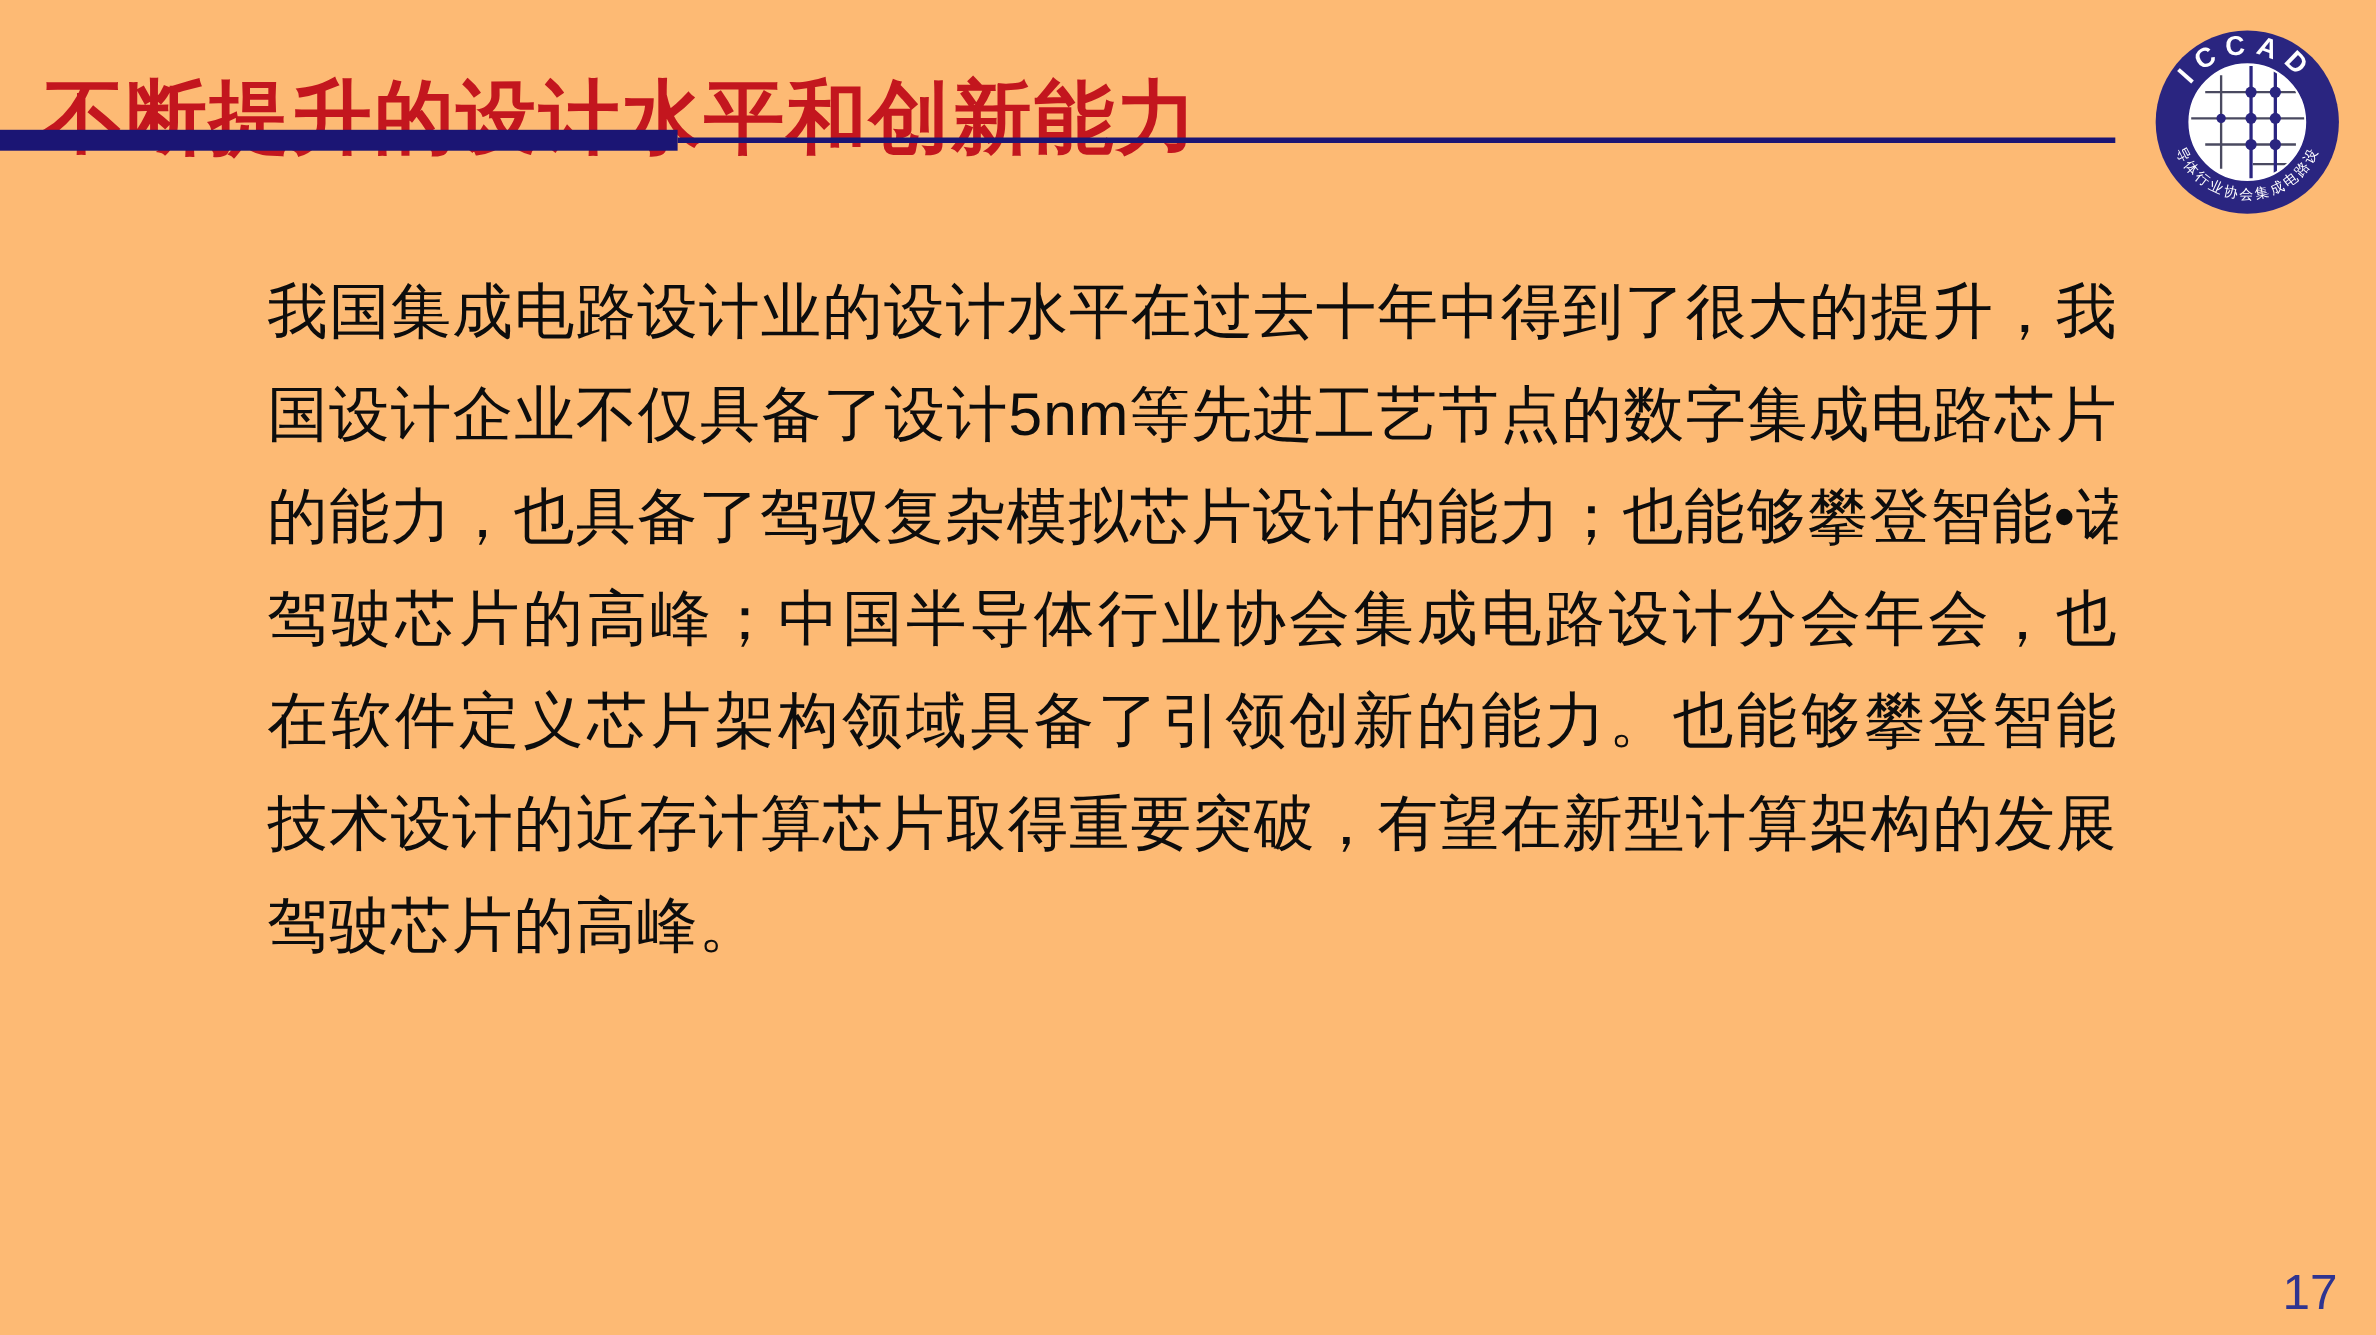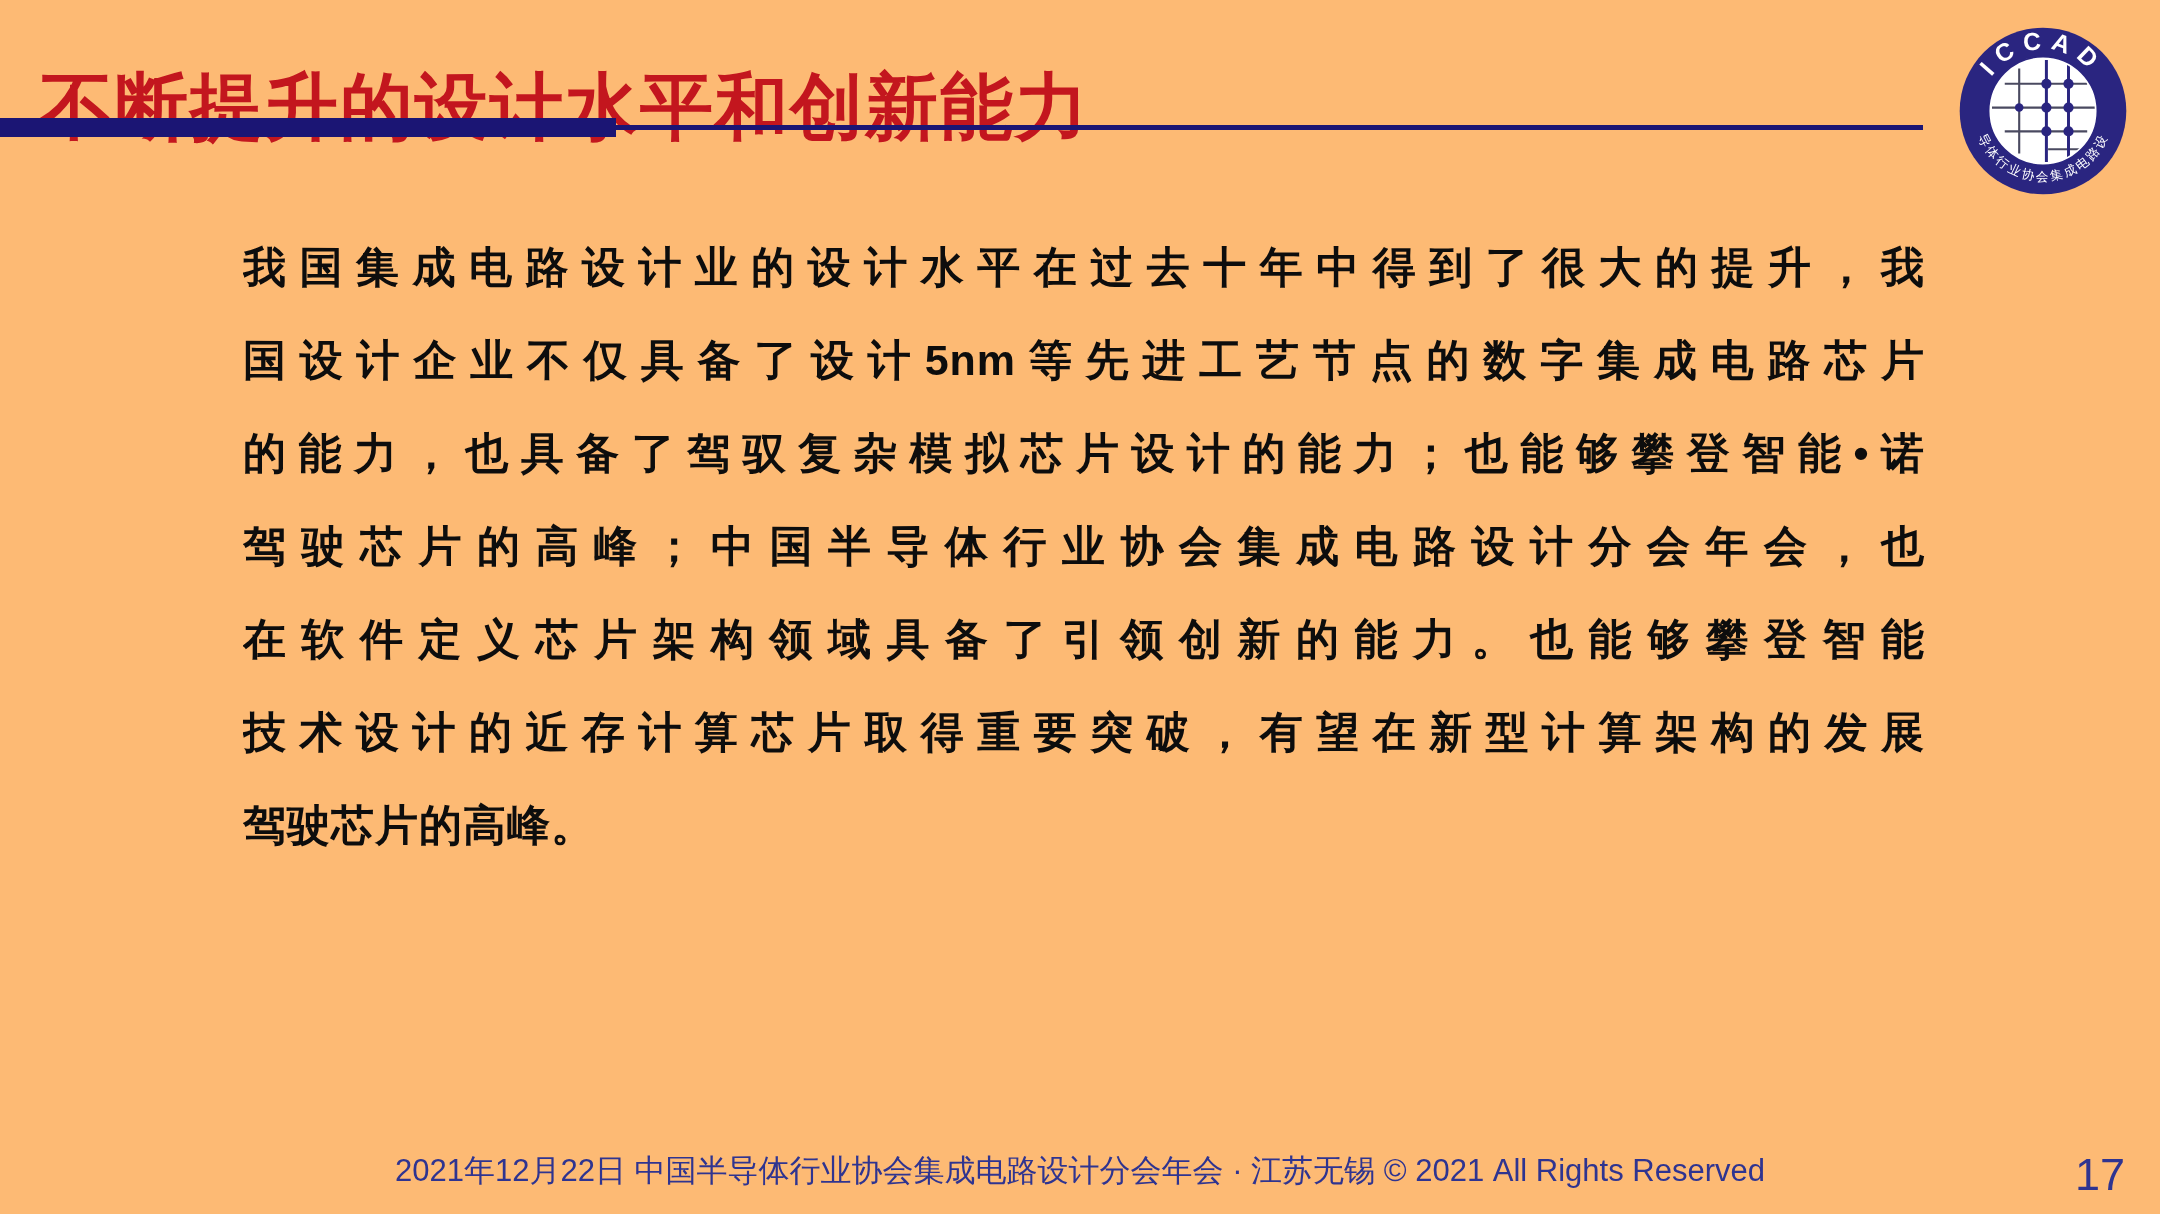--- a/index.html
+++ b/index.html
@@ -40,26 +40,26 @@
   .logo {
     position: absolute;
     left: 1958px;
     top: 26px;
     width: 170px;
     height: 170px;
   }
   .body-text {
     position: absolute;
     left: 243px;
-    top: 221px;
+    top: 237px;
     width: 1682px;
-    font-size: 43px;
+    font-size: 55px;
     line-height: 93px;
     color: #0D0D0D;
-    font-weight: 700;
+    font-weight: 400;
     letter-spacing: 1px;
   }
   .body-line {
     text-align: justify;
     text-align-last: justify;
     white-space: nowrap;
     overflow: hidden;
   }
   .body-line.last {
     text-align-last: left;
@@ -138,16 +138,15 @@
   <div class="body-text">
     <div class="body-line">我国集成电路设计业的设计水平在过去十年中得到了很大的提升，我</div>
     <div class="body-line">国设计企业不仅具备了设计5nm等先进工艺节点的数字集成电路芯片</div>
     <div class="body-line">的能力，也具备了驾驭复杂模拟芯片设计的能力；也能够攀登智能•诺</div>
     <div class="body-line">驾驶芯片的高峰；中国半导体行业协会集成电路设计分会年会，也</div>
     <div class="body-line">在软件定义芯片架构领域具备了引领创新的能力。也能够攀登智能</div>
     <div class="body-line">技术设计的近存计算芯片取得重要突破，有望在新型计算架构的发展</div>
     <div class="body-line last">驾驶芯片的高峰。</div>
   </div>
 
-  <div class="footer-credit">2021年12月22日 中国半导体行业协会集成电路设计分会年会 · 江苏无锡 © 2021 All Rights Reserved</div>
   <div class="page-number">17</div>
 
 </div>
 
 </body></html>

